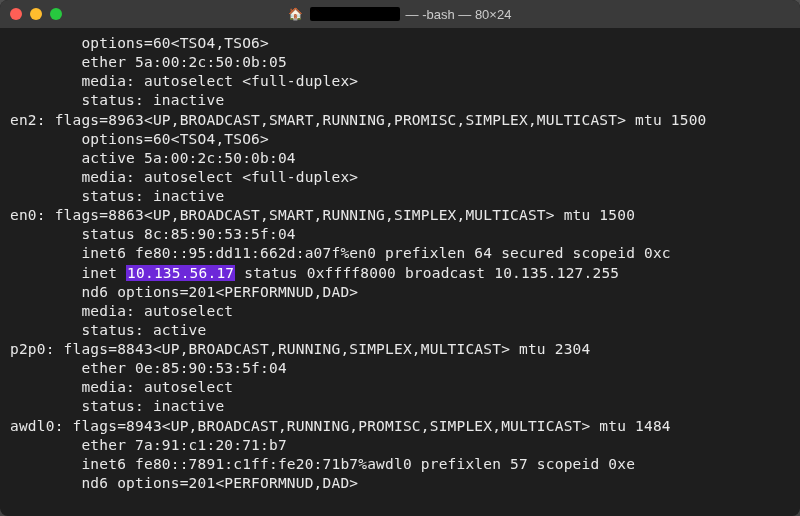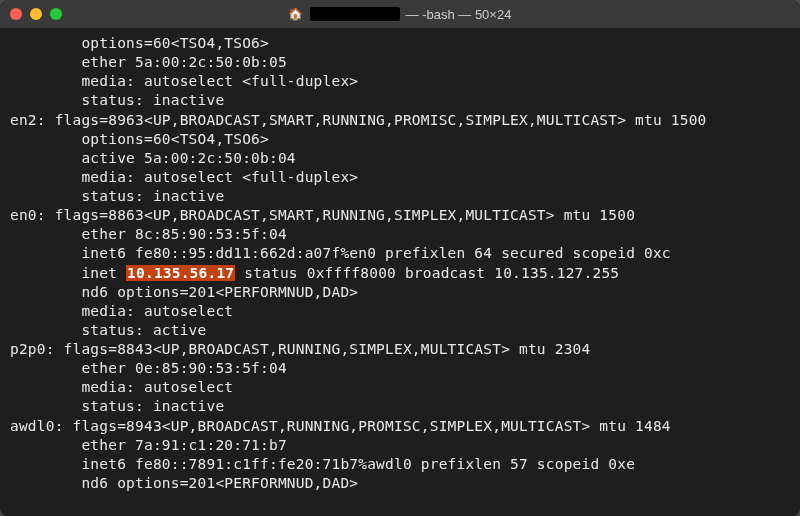--- a/index.html
+++ b/index.html
@@ -60,54 +60,53 @@
   }
   .terminal {
     padding: 6px 10px 10px 10px;
     color: #e8e8e8;
     font-size: 14.5px;
     line-height: 1.32;
     white-space: pre;
     letter-spacing: 0.2px;
   }
   .hl {
-    background: #c2410c;
+    background: #6d28d9;
     color: #fff;
     padding: 0 1px;
-    font-weight: bold;
   }
 </style>
 </head>
 <body>
 
 <div class="window">
   <div class="titlebar">
     <div class="traffic-lights">
       <div class="light red"></div>
       <div class="light yellow"></div>
       <div class="light green"></div>
     </div>
     <div class="title-center">
       <span class="home-icon">🏠</span>
       <span class="redact"></span>
-      <span> — -bash — 50×24</span>
+      <span> — -bash — 80×24</span>
     </div>
   </div>
 
   <div class="terminal"><span>        options=60&lt;TSO4,TSO6&gt;</span>
 <span>        ether 5a:00:2c:50:0b:05</span>
 <span>        media: autoselect &lt;full-duplex&gt;</span>
 <span>        status: inactive</span>
 <span>en2: flags=8963&lt;UP,BROADCAST,SMART,RUNNING,PROMISC,SIMPLEX,MULTICAST&gt; mtu 1500</span>
 <span>        options=60&lt;TSO4,TSO6&gt;</span>
 <span>        active 5a:00:2c:50:0b:04</span>
 <span>        media: autoselect &lt;full-duplex&gt;</span>
 <span>        status: inactive</span>
 <span>en0: flags=8863&lt;UP,BROADCAST,SMART,RUNNING,SIMPLEX,MULTICAST&gt; mtu 1500</span>
-<span>        ether 8c:85:90:53:5f:04</span>
+<span>        status 8c:85:90:53:5f:04</span>
 <span>        inet6 fe80::95:dd11:662d:a07f%en0 prefixlen 64 secured scopeid 0xc</span>
 <span>        inet </span><span class="hl">10.135.56.17</span><span> status 0xffff8000 broadcast 10.135.127.255</span>
 <span>        nd6 options=201&lt;PERFORMNUD,DAD&gt;</span>
 <span>        media: autoselect</span>
 <span>        status: active</span>
 <span>p2p0: flags=8843&lt;UP,BROADCAST,RUNNING,SIMPLEX,MULTICAST&gt; mtu 2304</span>
 <span>        ether 0e:85:90:53:5f:04</span>
 <span>        media: autoselect</span>
 <span>        status: inactive</span>
 <span>awdl0: flags=8943&lt;UP,BROADCAST,RUNNING,PROMISC,SIMPLEX,MULTICAST&gt; mtu 1484</span>

